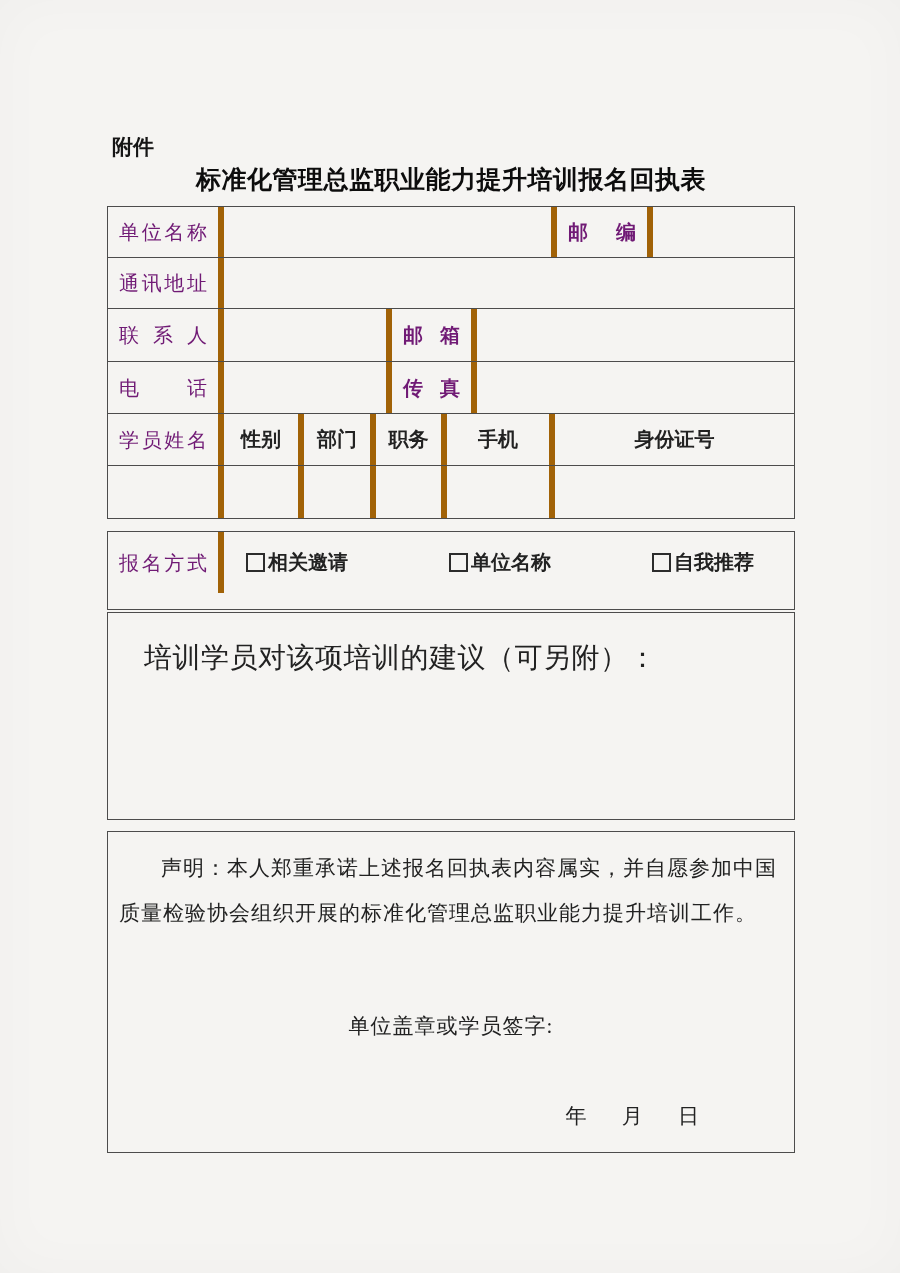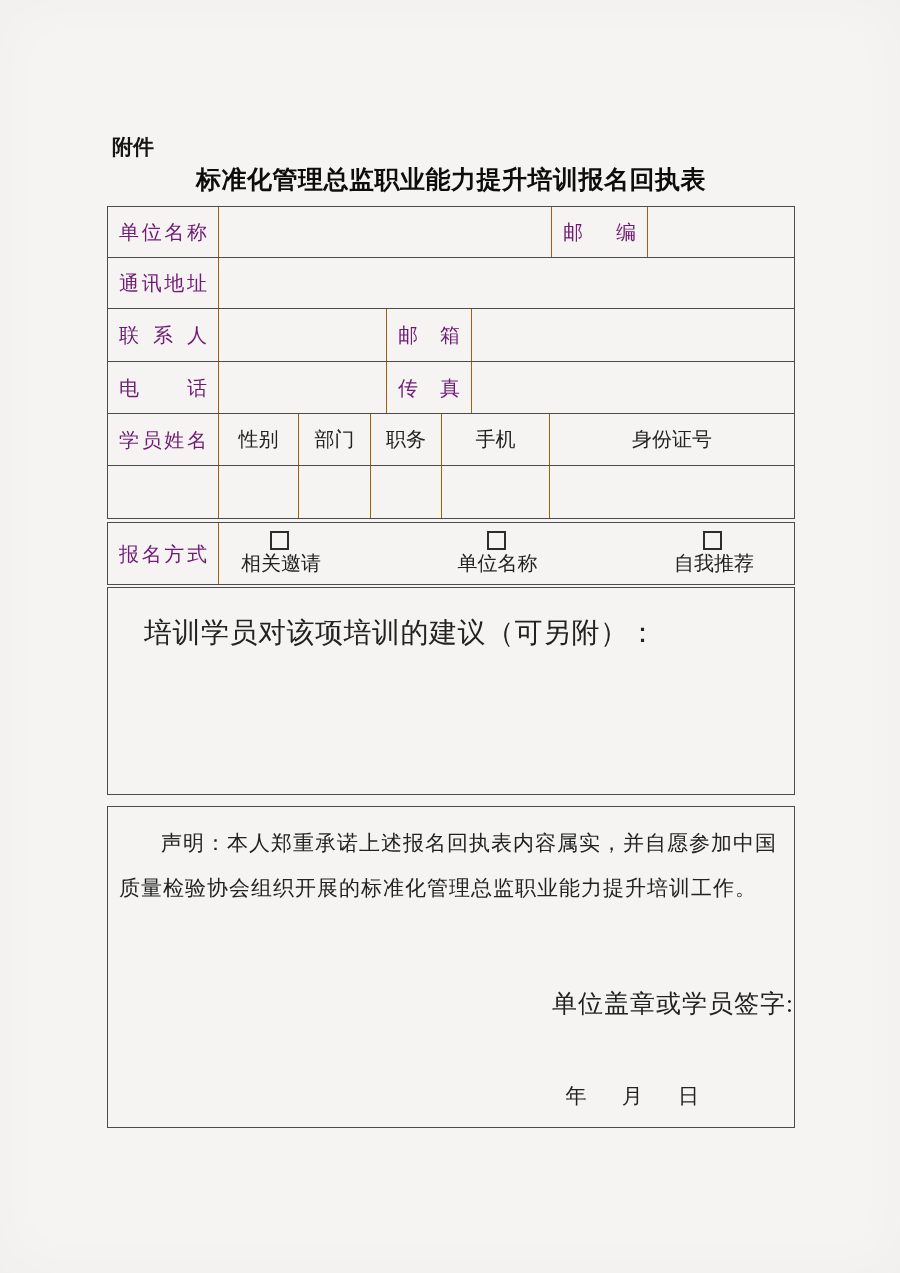--- a/index.html
+++ b/index.html
@@ -29,68 +29,68 @@
     font-weight:bold;font-size:25px;color:#0d0d0d;
     text-align:center;letter-spacing:0.5px;
     height:36px;line-height:34px;
   }
   .section{
     border:1px solid #4c4c4c;
     background:transparent;
     box-sizing:border-box;
   }
   .sec-a{margin-top:8px;}
-  .sec-b{margin-top:3px;height:63px;}
+  .sec-b{margin-top:12px;height:79px;}
   .sec-c{margin-top:2px;height:208px;}
   .sec-d{margin-top:11px;height:322px;}
   .row{display:flex;box-sizing:border-box;}
   .row + .row{border-top:1px solid #4c4c4c;}
   .row > div{box-sizing:border-box;}
-  .row > div + div{border-left:1px solid #a16207;}
+  .row > div + div{border-left:6px solid #a16207;font-weight:bold;}
   .h50{height:50px}.h51{height:51px}.h53{height:53px}.h52{height:52px}.h63{height:61px}
   .w-label{width:110px;flex:0 0 110px;}
   .w-pc{width:96px;flex:0 0 96px;}
   .w-pcv{width:147px;flex:0 0 147px;}
   .w-contact{width:168px;flex:0 0 168px;}
   .w-em{width:85px;flex:0 0 85px;}
   .w-sex{width:80px;flex:0 0 80px;}
   .w-dept{width:72px;flex:0 0 72px;}
   .w-duty{width:71px;flex:0 0 71px;}
   .w-mobile{width:108px;flex:0 0 108px;}
   .grow{flex:1 1 auto;min-width:0;}
   .cell{display:flex;align-items:center;font-size:20px;color:#701a75;}
   .jl{flex:1;padding:0 11px;text-align:justify;text-align-last:justify;line-height:1;}
   .cell-c{display:flex;align-items:center;justify-content:center;font-size:20px;color:#222;}
   .options{
     display:flex;align-items:center;
     padding:0 22px 0 22px;
     justify-content:space-between;
     font-size:20px;color:#222;
   }
-  .opt{display:flex;align-items:center;white-space:nowrap;flex-direction:column;}
+  .opt{display:flex;align-items:center;white-space:nowrap;}
   .opt:last-child{margin-right:18px;}
   .cb{
     display:inline-block;width:15px;height:15px;
     border:2px solid #2c2c2c;margin-right:3px;
     background:transparent;
   }
   .suggestion-text{
     padding:26px 10px 0 36px;
     font-size:28px;color:#222;letter-spacing:0.5px;
   }
   .decl-text{
     margin:14px 11px 0 11px;
     font-size:21px;line-height:45px;
     text-indent:2em;letter-spacing:1px;color:#222;
     width:660px;box-sizing:border-box;
   }
   .sign-line{
     margin-top:76px;
-    text-align:right;
-    font-size:25px;letter-spacing:1px;color:#222;
+    text-align:center;
+    font-size:21px;letter-spacing:1px;color:#222;
   }
   .date-line{
     margin-top:62px;
     text-align:right;padding-right:95px;
     font-size:21px;color:#222;
     word-spacing:30px;
   }
 </style>
 </head>
 <body>

